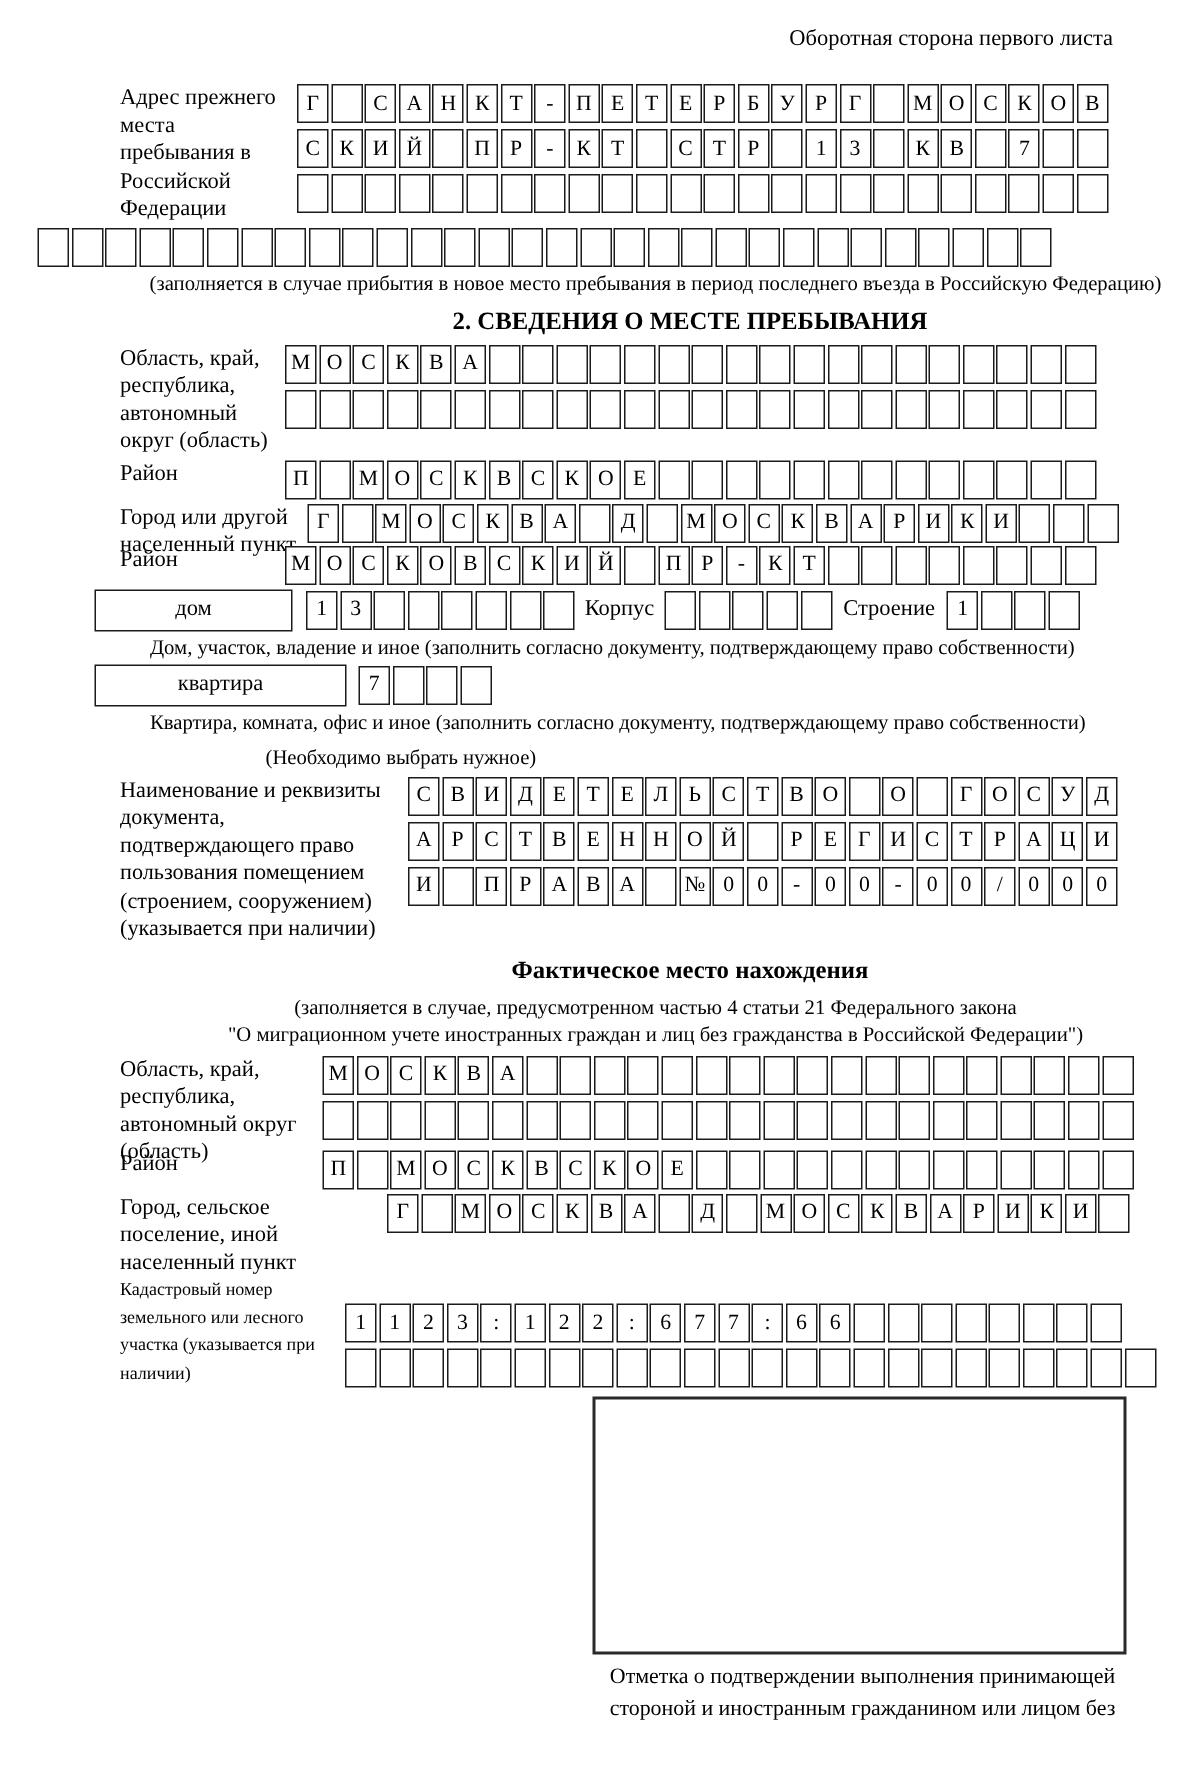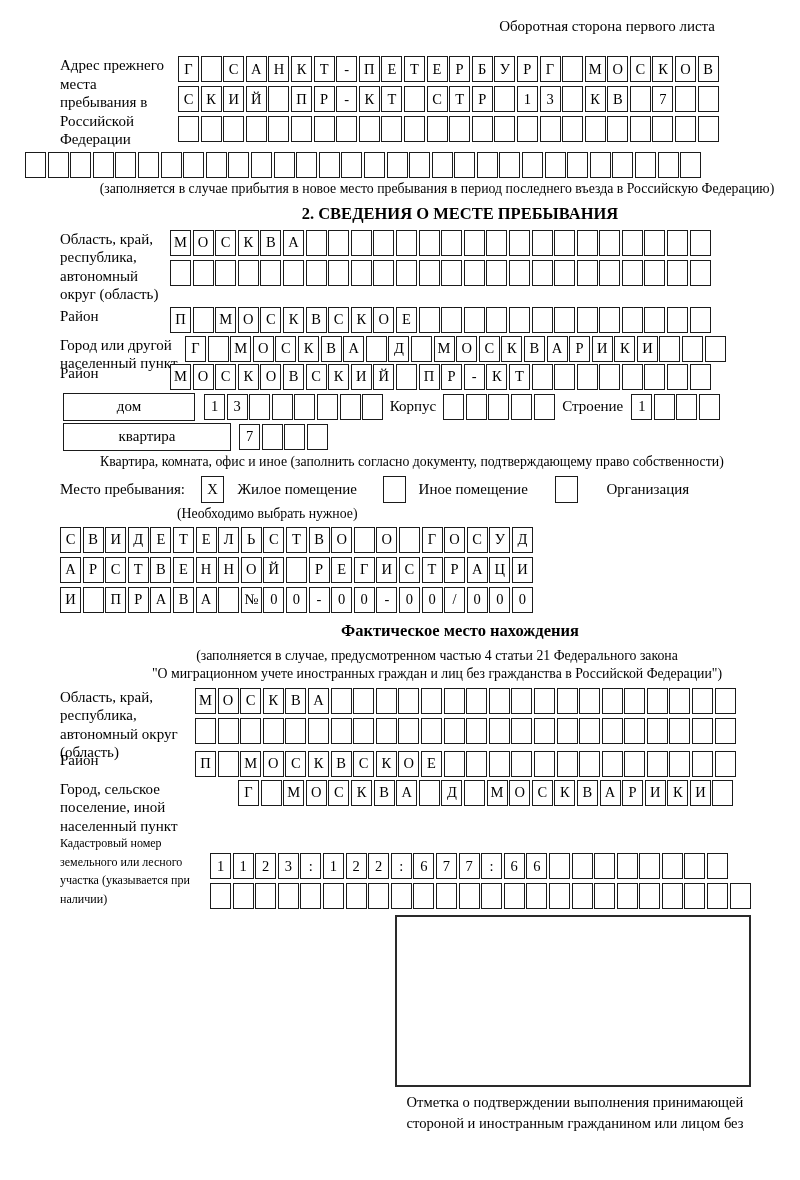--- a/index.html
+++ b/index.html
@@ -1,19 +1,19 @@
 <!DOCTYPE html>
 <html><head>
 <meta charset="utf-8">
 <style>
   html,body{margin:0;padding:0;background:#fff;}
   body{width:800px;height:1180px;font-family:"Liberation Serif","DejaVu Serif",serif;color:#000;}
   .page{position:relative;width:800px;height:1180px;box-sizing:border-box;padding:18px 0 0 60px;overflow:hidden;background:#fff;}
-  .header-note{text-align:right;padding-right:85px;font-size:15px;margin-bottom:21px;}
-  .block{display:flex;align-items:flex-start;margin-bottom:3px;}
+  .header-note{text-align:right;padding-right:58px;font-size:15px;margin-bottom:21px;}
+  .block{display:flex;align-items:flex-start;margin-bottom:3px;margin-left:20px;}
   .lbl{font-size:15px;line-height:18.5px;flex-shrink:0;padding-right:6px;box-sizing:border-box;}
   .boxcol{display:flex;flex-direction:column;gap:4px;}
   .cells{display:flex;flex-wrap:nowrap;}
   .cell{box-sizing:content-box;width:19px;height:24px;border:1.6px solid #1b1b1b;margin-right:1.6px;display:inline-flex;align-items:center;justify-content:center;font-size:14.5px;flex-shrink:0;background:#fff;}
   .cb{width:21px;height:25px;}
   .center{ text-align:center;margin-left:-60px;width:800px;}
   .note{font-size:13.8px;line-height:18px;padding-left:37px;}
   .sec-title{font-weight:bold;font-size:16.5px;margin:6px 0 6px 0;}
   .widefield{box-sizing:border-box;border:1.7px solid #1b1b1b;height:28px;display:flex;align-items:center;justify-content:center;font-size:15px;flex-shrink:0;}
   .hrow{display:flex;align-items:center;margin-bottom:2px;}
@@ -316,44 +316,37 @@
         <span class="cell"></span>
       </div>
     <div class="inline-lbl" style="margin:0 8px 0 6px">Строение</div>
     <div class="cells">
         <span class="cell">1</span>
         <span class="cell"></span>
         <span class="cell"></span>
         <span class="cell"></span>
       </div>
   </div>
+  <div class="note" style="margin-left:3px;margin-bottom:2px">Дом, участок, владение и иное (заполнить согласно документу, подтверждающему право собственности)</div>
 
   <div class="hrow" style="margin-left:3px">
     <div class="widefield" style="width:168px">квартира</div>
     <div class="cells" style="margin-left:8px">
         <span class="cell">7</span>
         <span class="cell"></span>
         <span class="cell"></span>
         <span class="cell"></span>
       </div>
   </div>
   <div class="note" style="margin-left:3px;margin-bottom:5px">Квартира, комната, офис и иное (заполнить согласно документу, подтверждающему право собственности)</div>
 
-  <div class="hrow">
-    <div class="inline-lbl">Место пребывания:</div>
-    <span class="cell cb" style="margin-left:16px">X</span>
-    <div class="inline-lbl" style="margin-left:12px">Жилое помещение</div>
-    <span class="cell cb" style="margin-left:26px"></span>
-    <div class="inline-lbl" style="margin-left:11px">Иное помещение</div>
-    <span class="cell cb" style="margin-left:27px"></span>
-    <div class="inline-lbl" style="margin-left:27px">Организация</div>
-  </div>
   <div class="note" style="margin-left:80px;margin-bottom:4px">(Необходимо выбрать нужное)</div>
 
   <div class="block">
+    <div class="lbl" style="width:192px;font-size:14.8px">Наименование и реквизиты документа, подтверждающего право пользования помещением (строением, сооружением) (указывается при наличии)</div>
     <div class="boxcol">
       <div class="cells">
           <span class="cell">С</span>
           <span class="cell">В</span>
           <span class="cell">И</span>
           <span class="cell">Д</span>
           <span class="cell">Е</span>
           <span class="cell">Т</span>
           <span class="cell">Е</span>
           <span class="cell">Л</span>

